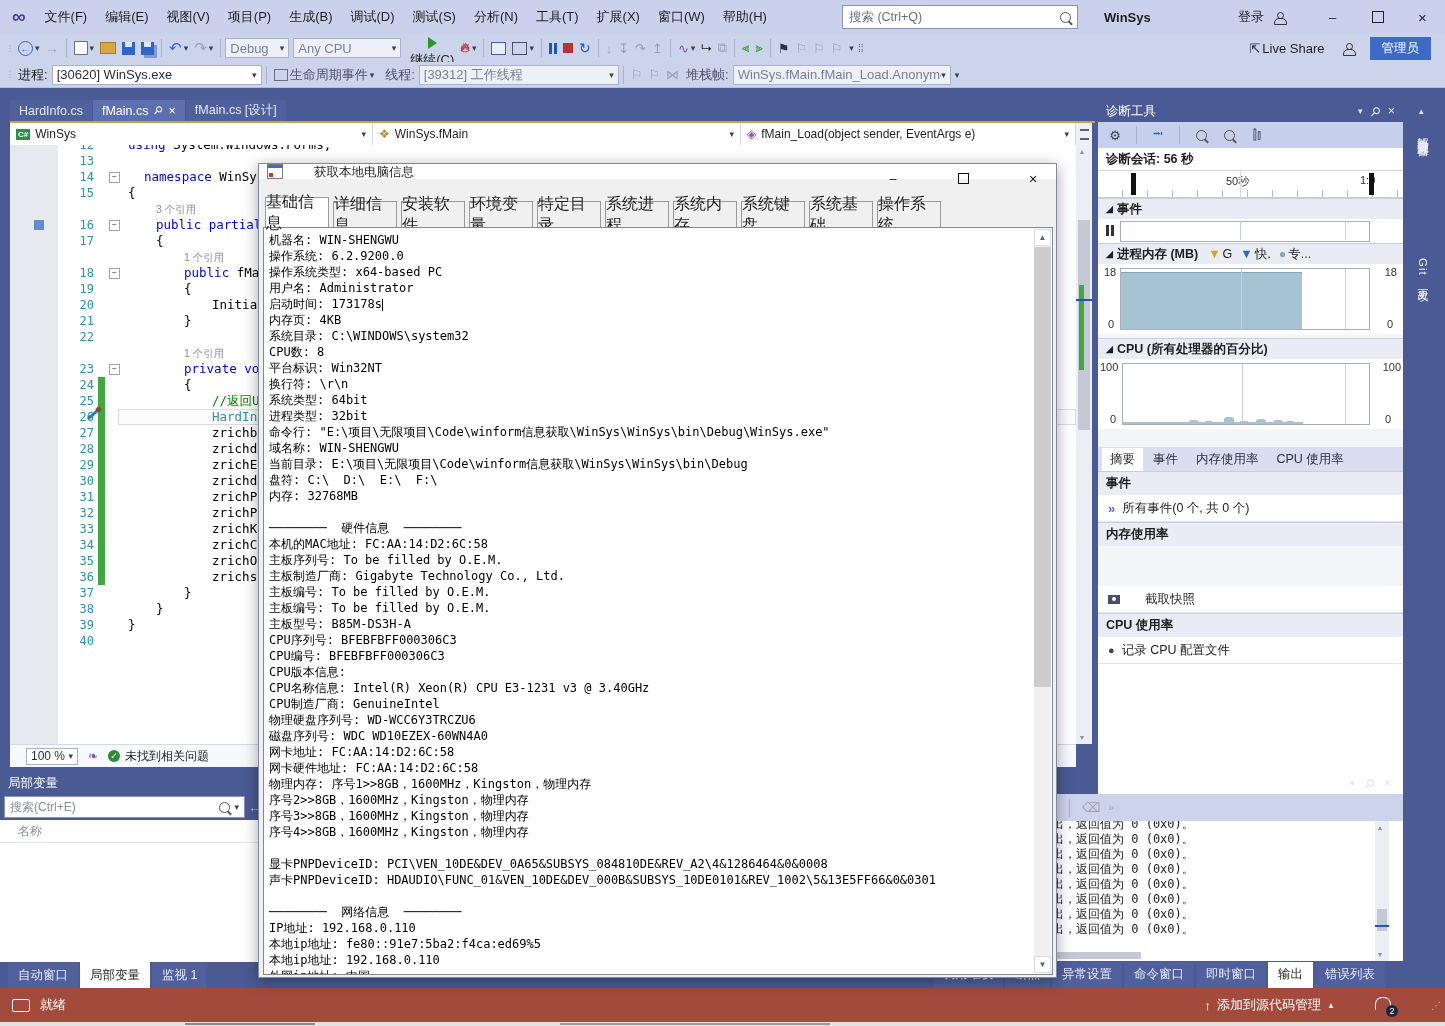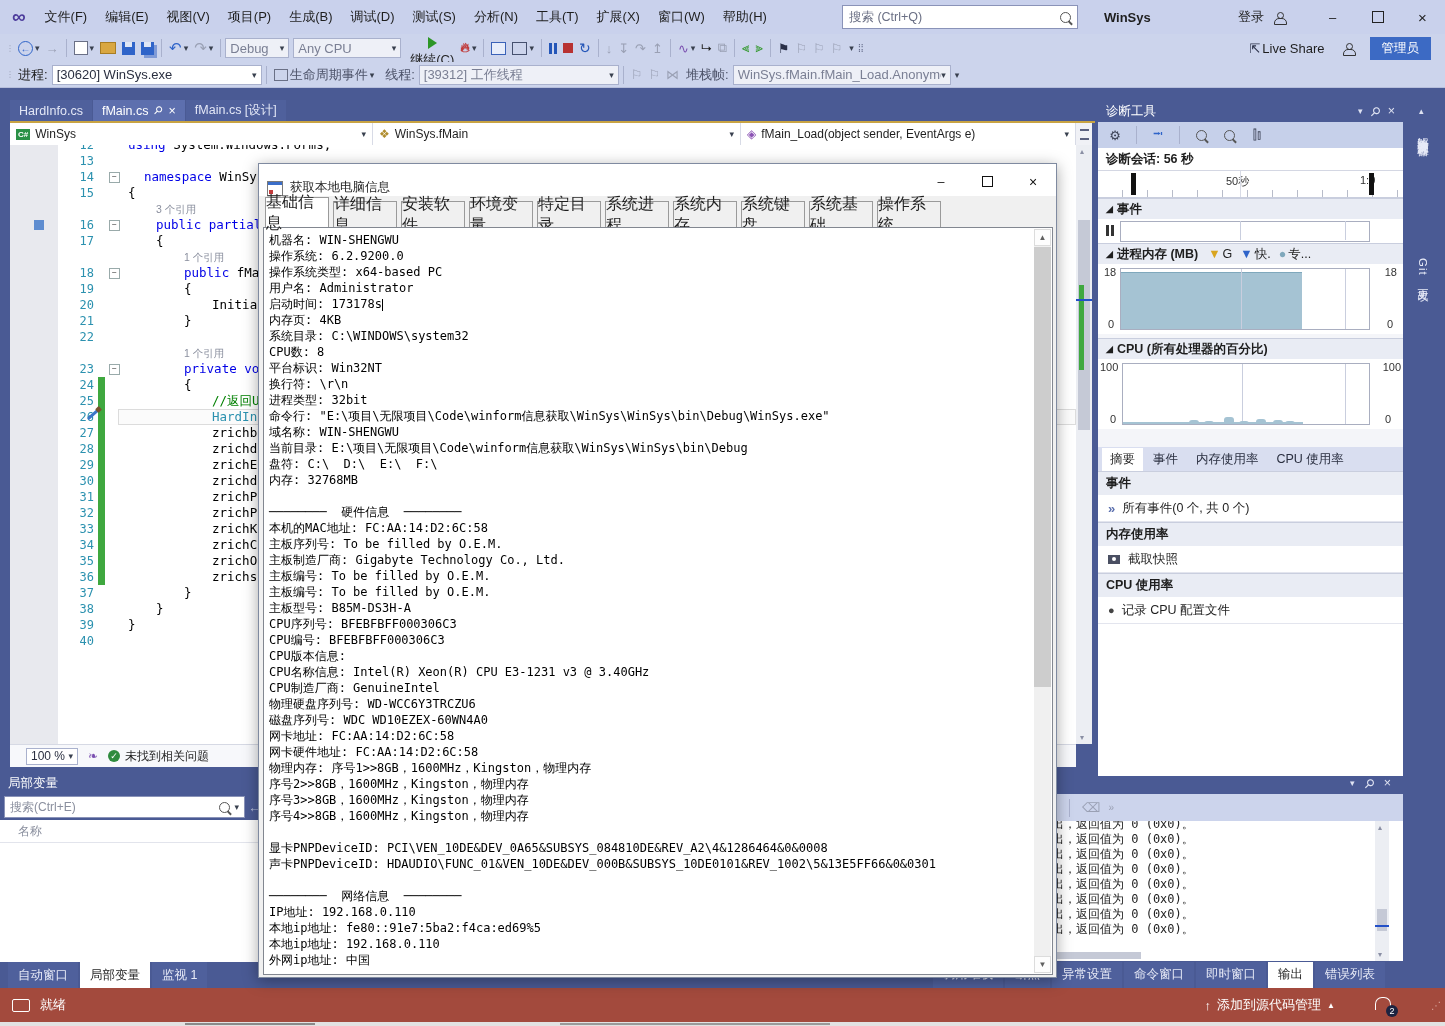--- a/index.html
+++ b/index.html
@@ -61,21 +61,21 @@
   .twhead{color:#fff;font-size:12.5px;display:flex;align-items:center;padding:0 8px;justify-content:space-between;}
   .btab{height:26px;display:flex;align-items:center;padding:0 10px;color:#e6e9f6;font-size:12.5px;margin-right:2px;background:#4f609c;}
   .btab.active{background:#fff;color:#1e1e1e;}
   
   .diag-sec-h{background:#e9ecf4;border-top:1px solid #c9cede;font-weight:bold;display:flex;align-items:center;padding:0 8px;font-size:12.5px;}
   .chartbox{position:absolute;border:1px solid #a9aec0;background:#fff;}
   .axlbl{position:absolute;font-size:11px;color:#333;}
   .dtoolicon{width:22px;display:flex;justify-content:center;color:#3d4357;}
   
   .dlg{left:258px;top:163px;width:799px;height:815px;background:#f0f0f0;border:1px solid #7f8aa0;box-shadow:0 3px 14px rgba(0,0,0,.35);z-index:40;box-sizing:border-box;}
-  .dlgtitle{height:32px;background:#fff;display:flex;align-items:flex-end;padding-left:8px;font-size:12.5px;}
+  .dlgtitle{height:15px;background:#fff;display:flex;align-items:flex-start;padding-left:8px;font-size:12.5px;gap:24px;}
   .dlgbtn{width:46px;height:29px;display:flex;align-items:center;justify-content:center;color:#111;}
   .dtab2{position:absolute;height:26px;background:#f0f0f0;border:1px solid #9a9a9a;border-bottom:none;display:flex;align-items:center;justify-content:center;font-size:16px;width:64px;box-sizing:border-box;top:37px;}
   .dtab2.active{height:30px;top:33px;background:#fff;z-index:2;}
   .dlgcontent{position:absolute;left:4px;top:63px;width:790px;height:748px;background:#fff;border:1px solid #828790;box-sizing:border-box;overflow:hidden;}
   .dlgline{white-space:pre;font-family:"DejaVu Sans Mono",monospace;font-size:12px;line-height:16px;color:#000;padding-left:5px;}
   .wsb{position:absolute;right:1px;top:1px;width:17px;bottom:1px;background:#f0f0f0;}
   .wsb .arr{position:absolute;left:0;width:17px;height:17px;background:#fdfdfd;border:1px solid #dcdcdc;box-sizing:border-box;color:#606060;font-size:8px;display:flex;align-items:center;justify-content:center;}
   .formicon{width:14px;height:13px;border:1px solid #7a7a7a;position:relative;background:#fff;}
   .formicon:before{content:"";position:absolute;left:0;top:0;right:0;height:3px;background:#3b6ec9;}
   .formicon:after{content:"";position:absolute;left:1px;bottom:1px;width:4px;height:4px;background:#c23b3b;}
@@ -576,21 +576,21 @@
     <div class="diag-sec-h" style="height:23px;">
         <span>事件</span>
       </div>
     <div class="flex" style="height:26px;background:#fff;padding-left:10px;gap:7px;border-bottom:1px solid #e3e5ee;">
       <span style="color:#5b6fae;font-weight:bold;">»</span>
       <span style="font-size:12.5px;">所有事件(0 个, 共 0 个)</span>
     </div>
     <div class="diag-sec-h" style="height:23px;">
         <span>内存使用率</span>
       </div>
-    <div class="flex" style="height:26px;background:#fff;padding-left:10px;gap:8px;border-bottom:1px solid #e3e5ee;">
+    <div class="flex" style="height:26px;background:#fff;padding-left:10px;gap:25px;border-bottom:1px solid #e3e5ee;margin-top:40px;">
       <span class="camico"></span>
       <span style="font-size:12.5px;">截取快照</span>
     </div>
     <div class="diag-sec-h" style="height:23px;">
         <span>CPU 使用率</span>
       </div>
     <div class="flex" style="height:26px;background:#fff;padding-left:10px;gap:7px;border-bottom:1px solid #e3e5ee;">
       <span style="color:#444;font-size:11px;">●</span>
       <span style="font-size:12.5px;">记录 CPU 配置文件</span>
     </div>
@@ -724,20 +724,21 @@
           <div class="dlgline">机器名: WIN-SHENGWU</div>
           <div class="dlgline">操作系统: 6.2.9200.0</div>
           <div class="dlgline">操作系统类型: x64-based PC</div>
           <div class="dlgline">用户名: Administrator</div>
           <div class="dlgline">启动时间: 173178s<span style="display: inline-block; width: 1px; height: 12px; background: rgb(0, 0, 0); vertical-align: middle;"></span></div>
           <div class="dlgline">内存页: 4KB</div>
           <div class="dlgline">系统目录: C:\WINDOWS\system32</div>
           <div class="dlgline">CPU数: 8</div>
           <div class="dlgline">平台标识: Win32NT</div>
           <div class="dlgline">换行符: \r\n</div>
+          <div class="dlgline">系统类型: 64bit</div>
           <div class="dlgline">进程类型: 32bit</div>
           <div class="dlgline">命令行: "E:\项目\无限项目\Code\winform信息获取\WinSys\WinSys\bin\Debug\WinSys.exe"</div>
           <div class="dlgline">域名称: WIN-SHENGWU</div>
           <div class="dlgline">当前目录: E:\项目\无限项目\Code\winform信息获取\WinSys\WinSys\bin\Debug</div>
           <div class="dlgline">盘符: C:\  D:\  E:\  F:\</div>
           <div class="dlgline">内存: 32768MB</div>
           <div class="dlgline">&nbsp;</div>
           <div class="dlgline">────────  硬件信息  ────────</div>
           <div class="dlgline">本机的MAC地址: FC:AA:14:D2:6C:58</div>
           <div class="dlgline">主板序列号: To be filled by O.E.M.</div>

